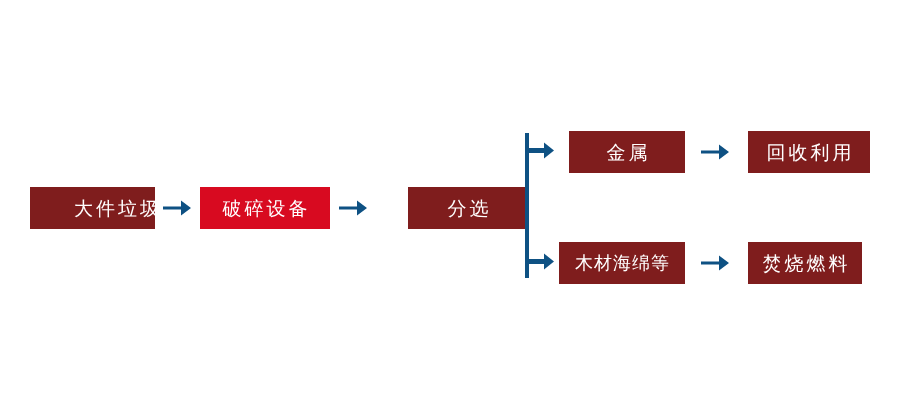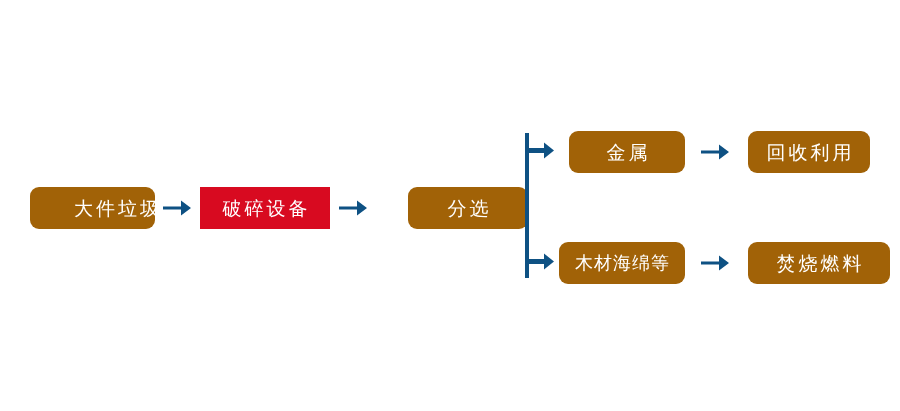--- a/index.html
+++ b/index.html
@@ -24,35 +24,35 @@
     align-items: center;
     justify-content: center;
     color: #ffffff;
     font-size: 19px;
     letter-spacing: 3px;
     text-indent: 3px;
     line-height: 1;
     white-space: nowrap;
     box-sizing: border-box;
   }
-  .node.blue   { background: #a16207; border-radius: 9px; }
+  .node.blue   { background: #7f1d1d; }
   .node.red    { background: #d80a20; }
 
   
   .n-bulky      { left: 30px;  top: 187px; width: 125px; height: 42px; padding-left: 48px; }
   .n-crusher    { left: 200px; top: 187px; width: 130px; height: 42px; text-align: right; }
   .n-sorting    { left: 384px; top: 187px; width: 120px; height: 42px; margin-left: 24px; }
 
   
   .n-metal      { left: 569px; top: 131px; width: 116px; height: 42px; }
   .n-recycle    { left: 748px; top: 131px; width: 122px; height: 42px; }
 
   
   .n-wood       { left: 559px; top: 242px; width: 126px; height: 42px; font-size: 18px; letter-spacing: 1px; text-indent: 1px; }
-  .n-fuel       { left: 748px; top: 242px; width: 142px; height: 42px; }
+  .n-fuel       { left: 748px; top: 242px; width: 114px; height: 42px; }
 
   
   .arrow {
     position: absolute;
     width: 30px;
     height: 26px;
   }
   .arrow svg { display: block; width: 100%; height: 100%; }
   .a-1 { left: 162px; top: 195px; }
   .a-2 { left: 338px; top: 195px; }

